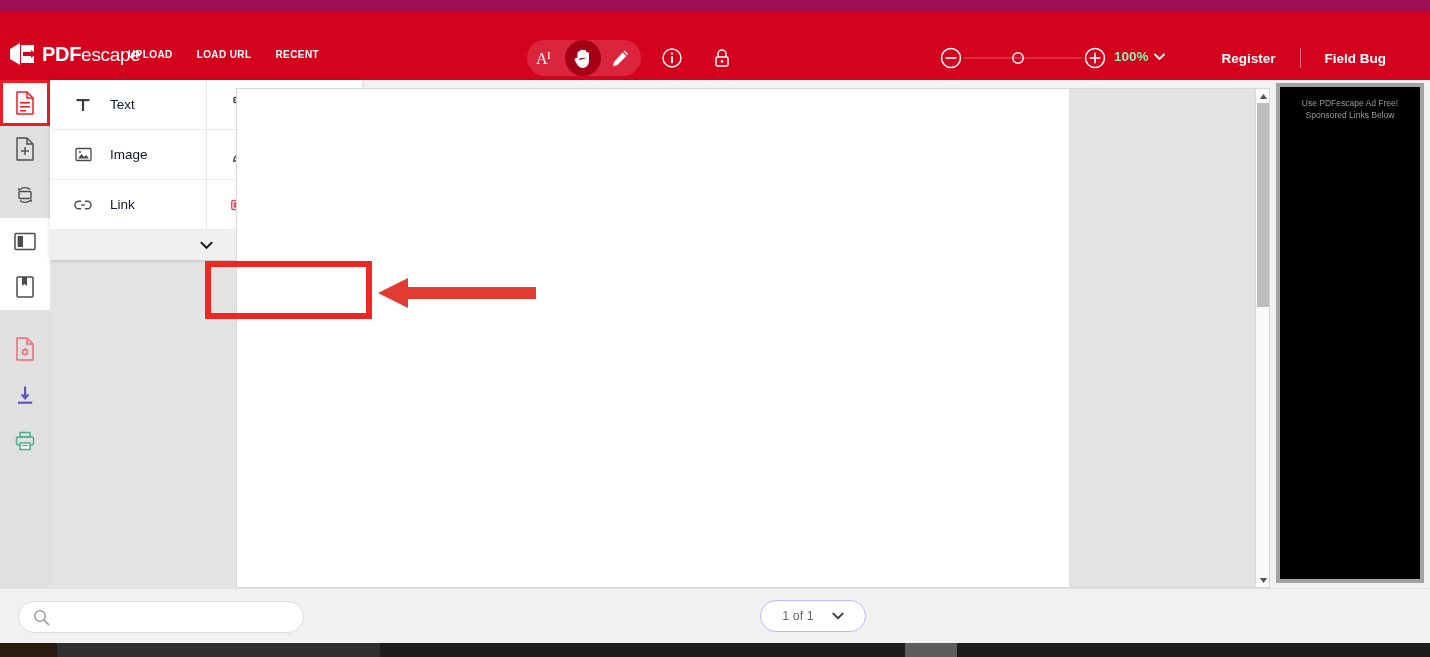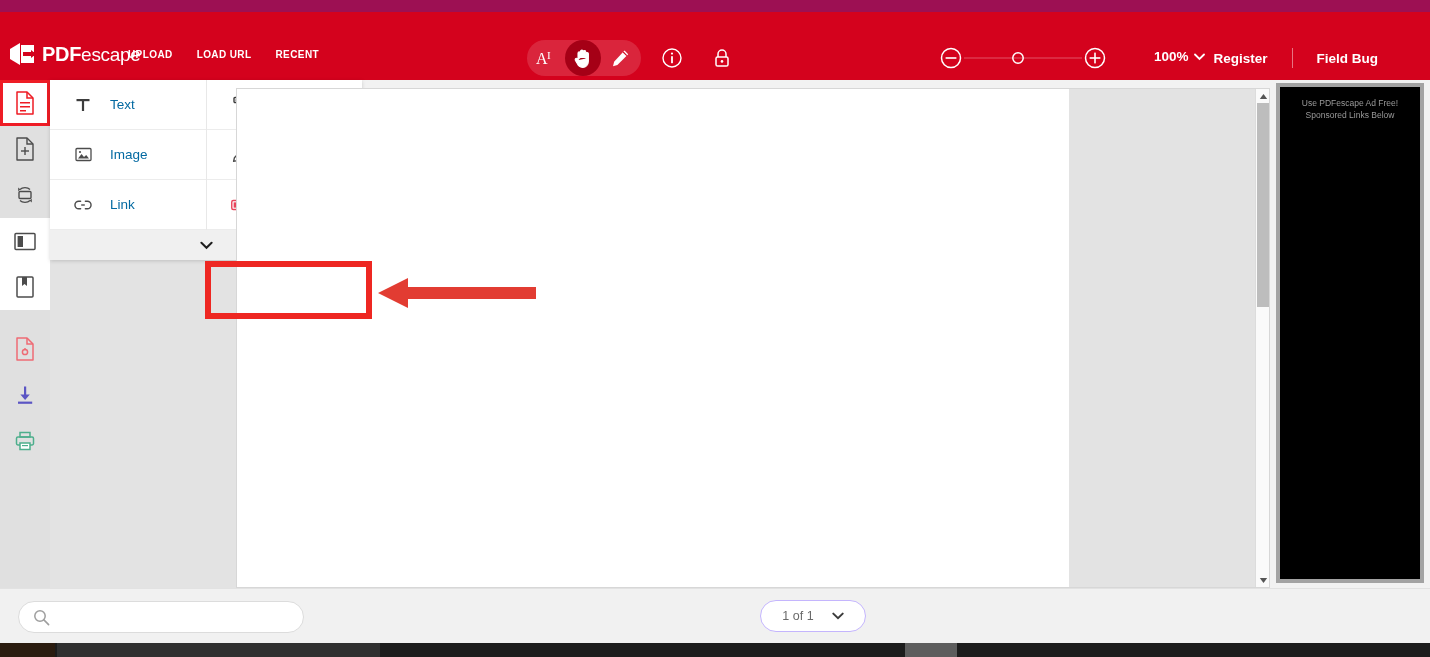--- a/index.html
+++ b/index.html
@@ -78,28 +78,27 @@
   .zoom-ctl { position: absolute; top: 33px; display:flex; align-items:center; justify-content:center; cursor:pointer; }
   #zoom-out-icon { left: 938px; width: 26px; height: 26px; }
   #zoom-slider   { left: 1010px; top: 38px; width: 16px; height: 16px; }
   #zoom-in-icon  { left: 1082px; width: 26px; height: 26px; }
   .zoom-track {
     position: absolute; left: 964px; top: 45px;
     width: 118px; height: 2px; background: rgba(255,255,255,0.16);
   }
   .zoom-level {
     position: absolute; left: 1114px; top: 37px;
-    color: #ffffff; font-size: 13.5px; font-weight: bold;
+    color: #86efac; font-size: 13.5px; font-weight: bold;
     display: flex; align-items: center; gap: 5px; cursor: pointer;
     white-space: nowrap;
-    margin-left: 40px;
   }
 
   .hdr-right {
-    position: absolute; right: 28px; top: 36px;
+    position: absolute; right: 20px; top: 36px;
     display: flex; align-items: center; gap: 0;
   }
   .hdr-right a {
     color: #fff; font-size: 13.5px; font-weight: bold;
     text-decoration: none; white-space: nowrap; padding: 0 24px;
   }
   .hdr-sep {
     width: 1px; height: 20px; background: rgba(255,255,255,0.45);
   }
 
@@ -138,21 +137,21 @@
   }
   .menu-grid { display: flex; }
   .menu-col { width: 156px; }
   .menu-col.col-right { border-left: 1px solid #e8e8e8; }
   .menu-item {
     height: 50px;
     display: flex; align-items: center;
     padding-left: 24px; gap: 18px;
     border-bottom: 1px solid #ececec;
     cursor: pointer;
-    font-size: 13.5px; color: #0369a1;
+    font-size: 13.5px; color: #0f172a;
     white-space: nowrap;
   }
   .menu-item .mi-icon {
     width: 18px; height: 18px;
     display: flex; align-items: center; justify-content: center;
     flex: 0 0 18px;
   }
   .menu-item.highlight { color: #e8455c; }
   .menu-expand {
     height: 30px;

